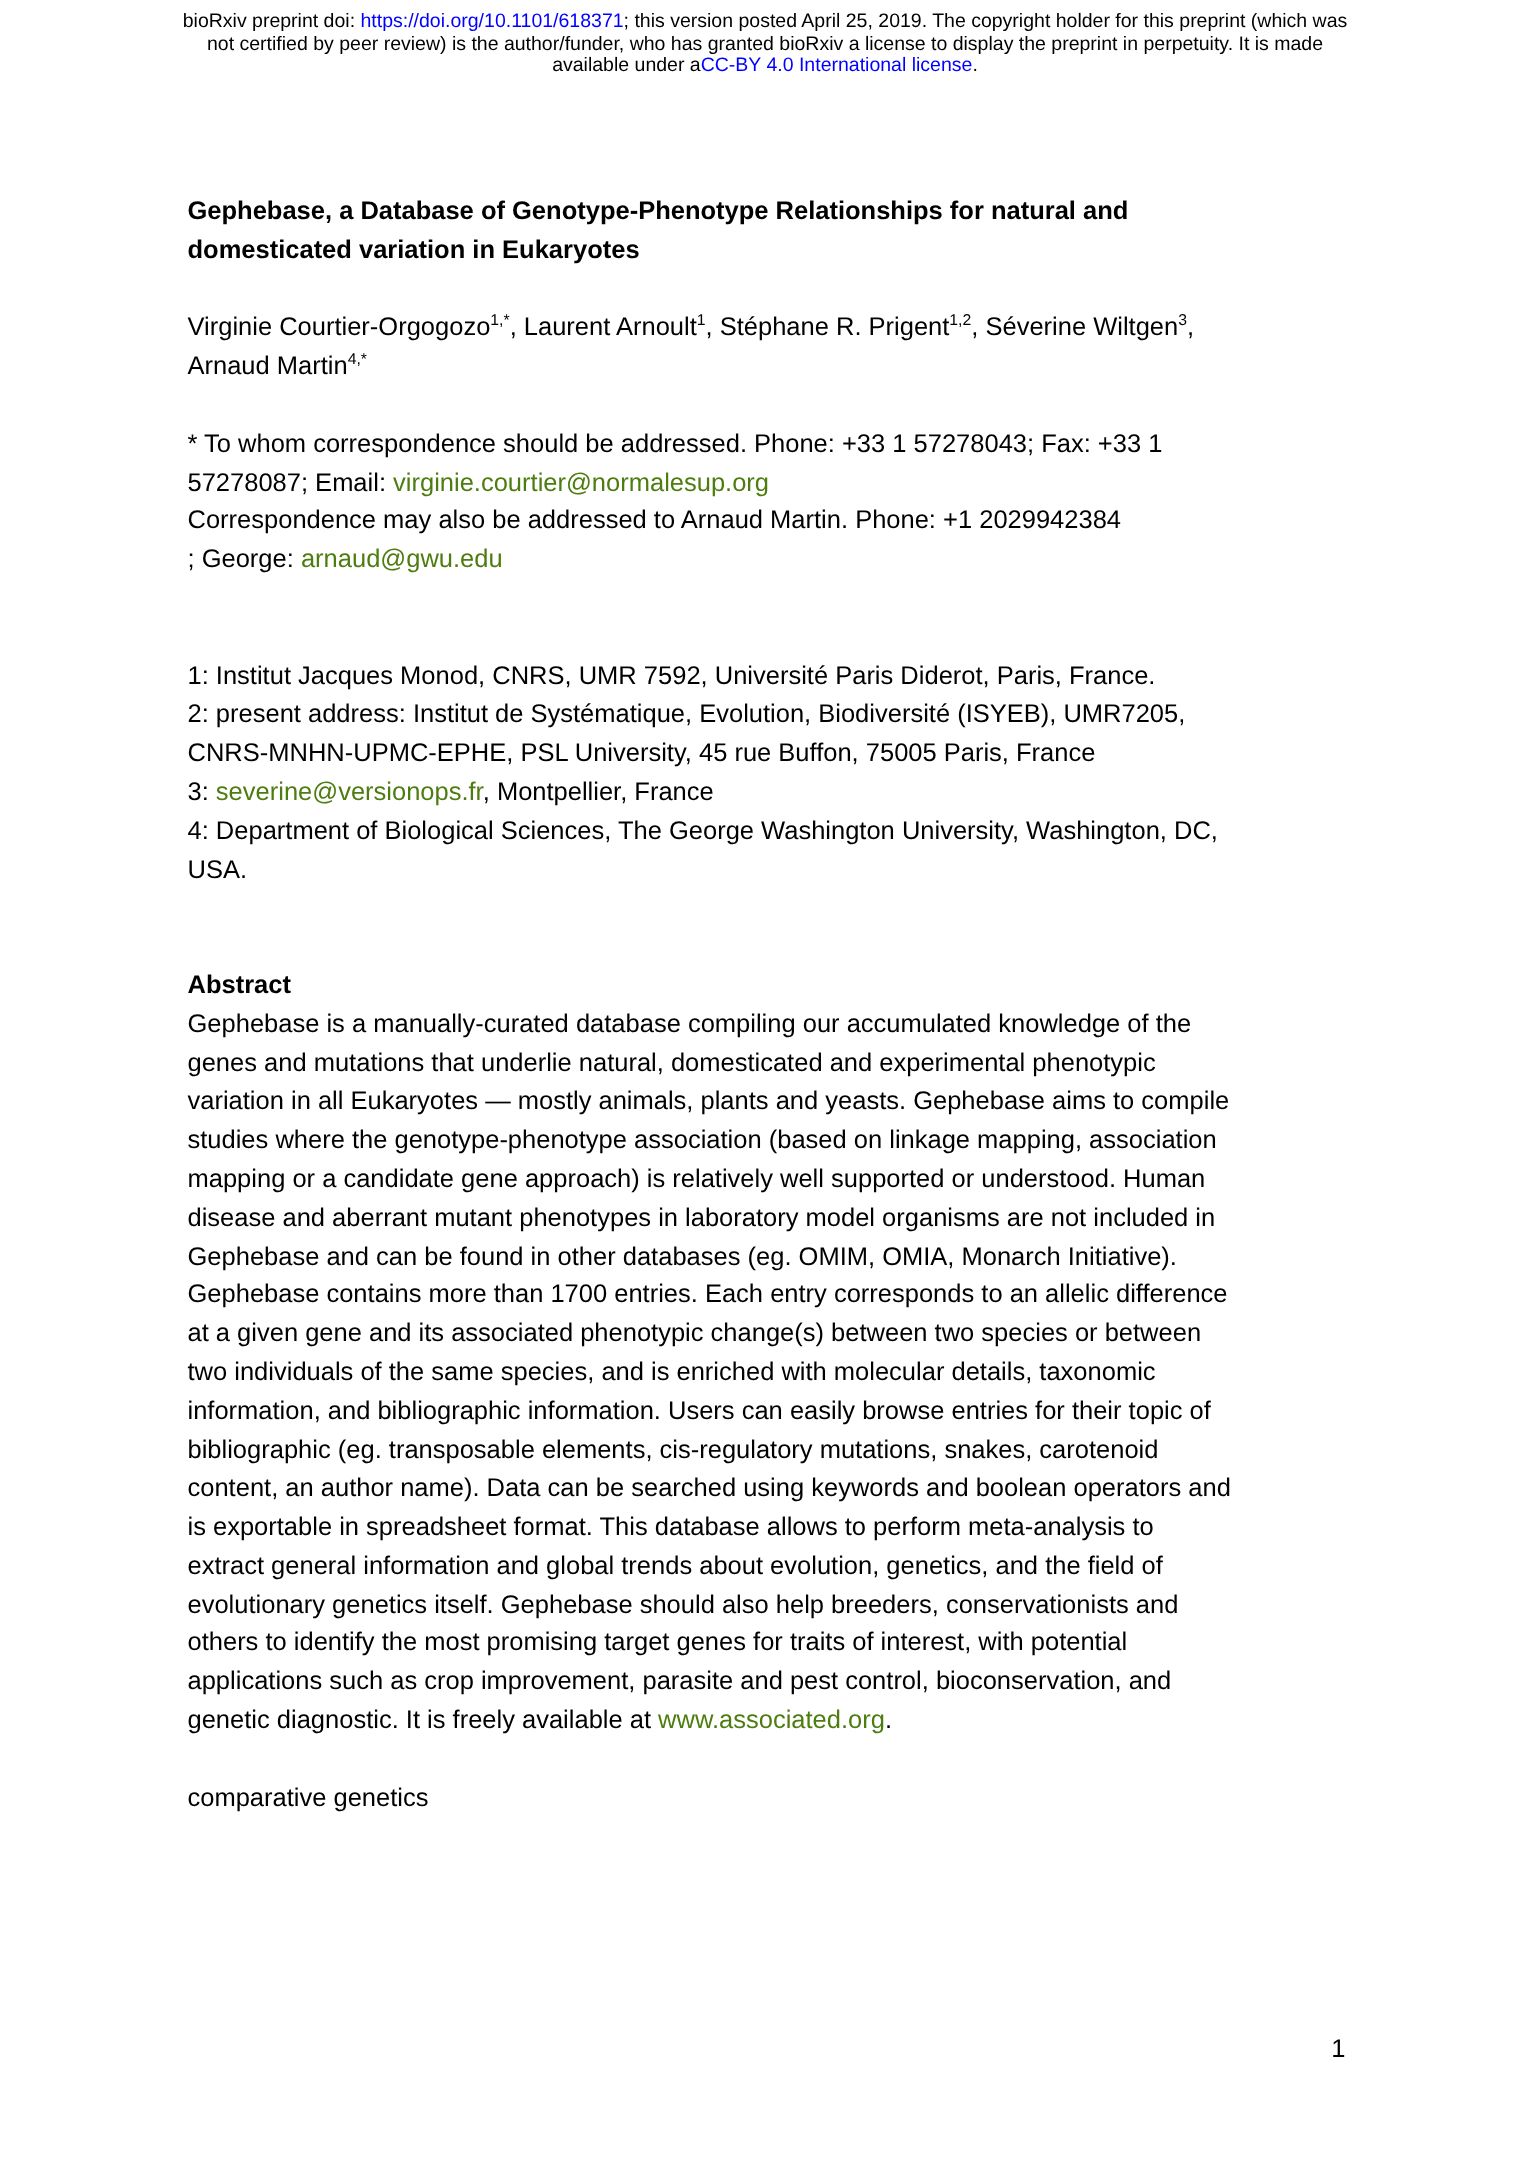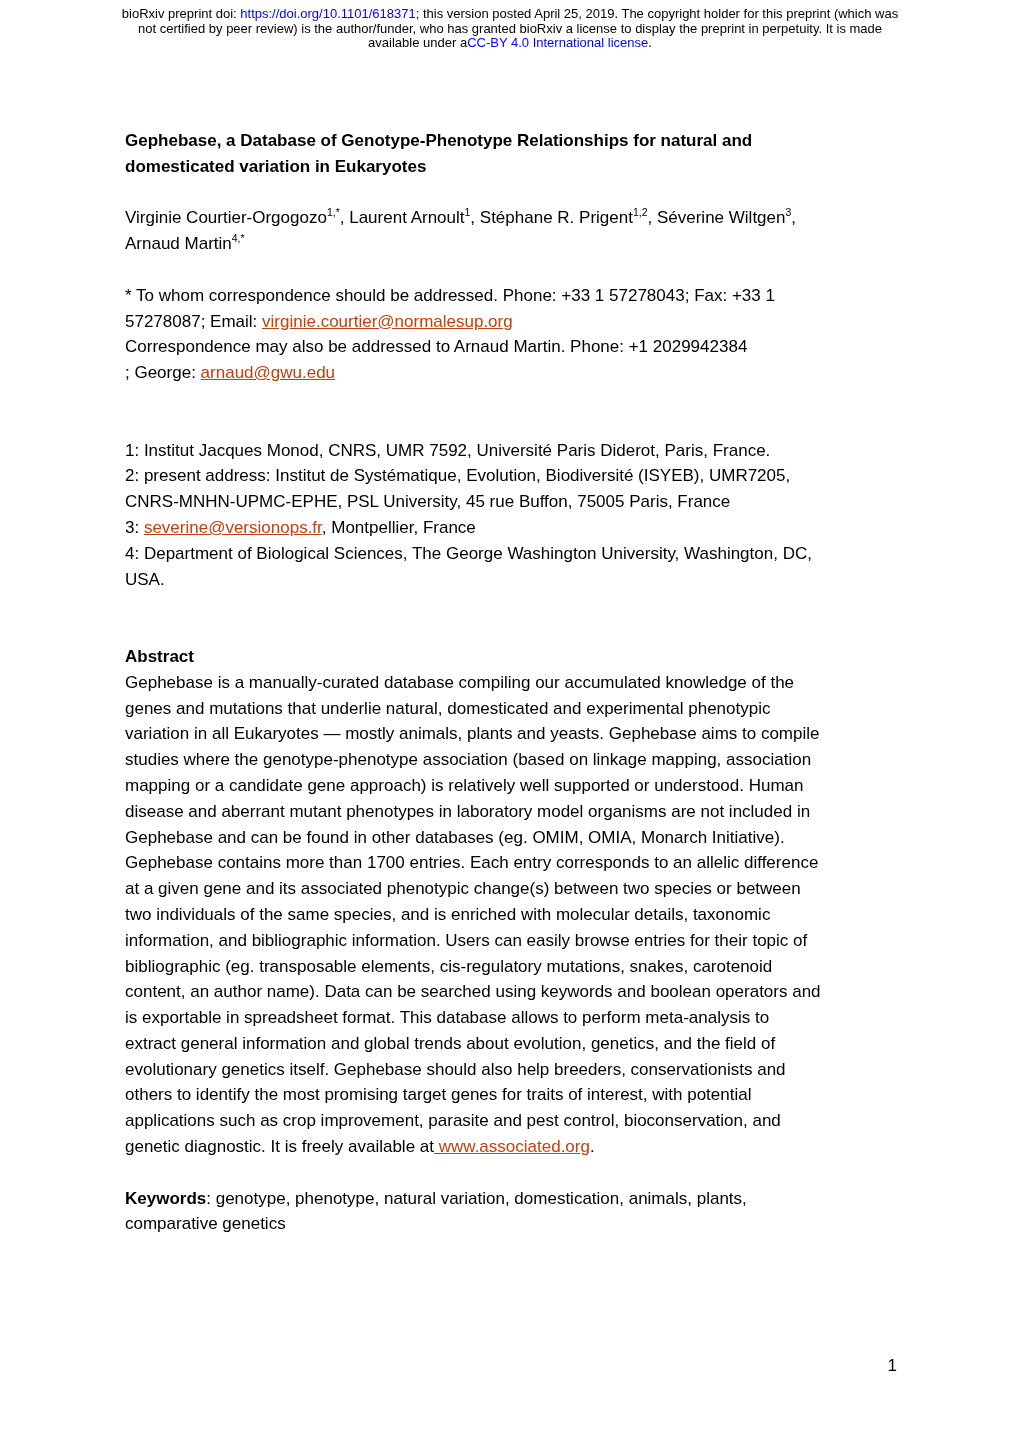--- a/index.html
+++ b/index.html
@@ -39,22 +39,21 @@
   .line { white-space: pre; }
   .line.bold { font-weight: bold; }
   .b { font-weight: bold; }
   .i { }
   .sup {
     font-size: 10.5px;
     vertical-align: super;
     line-height: 0;
   }
   .dlink {
-    color: #c2410c;
-    text-decoration: underline;
+    color: #4d7c0f;
     cursor: pointer;
   }
   .page-number {
     position: absolute;
     top: 1353px;
     left: 125px;
     width: 772px;
     text-align: right;
     font-size: 17px;
     line-height: 25.8px;
@@ -104,17 +103,16 @@
       <div class="line"><span>information, and bibliographic information. Users can easily browse entries for their topic of</span></div>
       <div class="line"><span>bibliographic (</span><span class="i">eg.</span><span> transposable elements, cis-regulatory mutations, snakes, carotenoid</span></div>
       <div class="line"><span>content, an author name). Data can be searched using keywords and boolean operators and</span></div>
       <div class="line"><span>is exportable in spreadsheet format. This database allows to perform meta-analysis to</span></div>
       <div class="line"><span>extract general information and global trends about evolution, genetics, and the field of</span></div>
       <div class="line"><span>evolutionary genetics itself. Gephebase should also help breeders, conservationists and</span></div>
       <div class="line"><span>others to identify the most promising target genes for traits of interest, with potential</span></div>
       <div class="line"><span>applications such as crop improvement, parasite and pest control, bioconservation, and</span></div>
       <div class="line"><span>genetic diagnostic. It is freely available at</span><a class="dlink"> www.associated.org</a><span>.</span></div>
       <div class="line blank">&nbsp;</div>
-      <div class="line"><span class="b">Keywords</span><span>: genotype, phenotype, natural variation, domestication, animals, plants,</span></div>
       <div class="line"><span>comparative genetics</span></div>
     </div>
   <div class="page-number">1</div>
 </div>
 
 </body></html>

